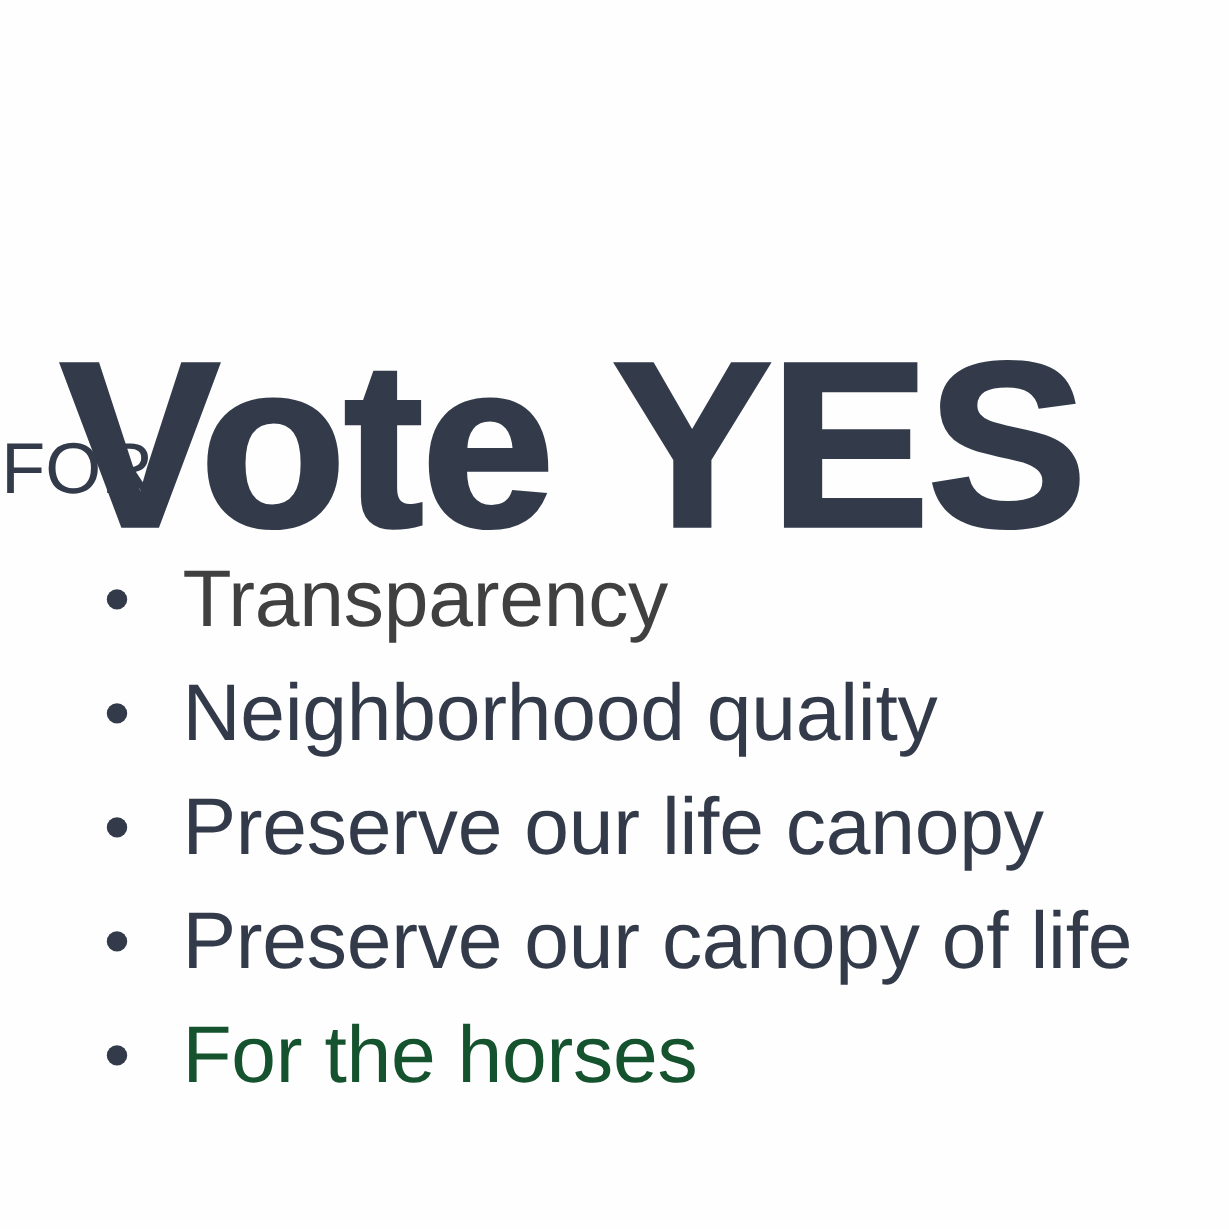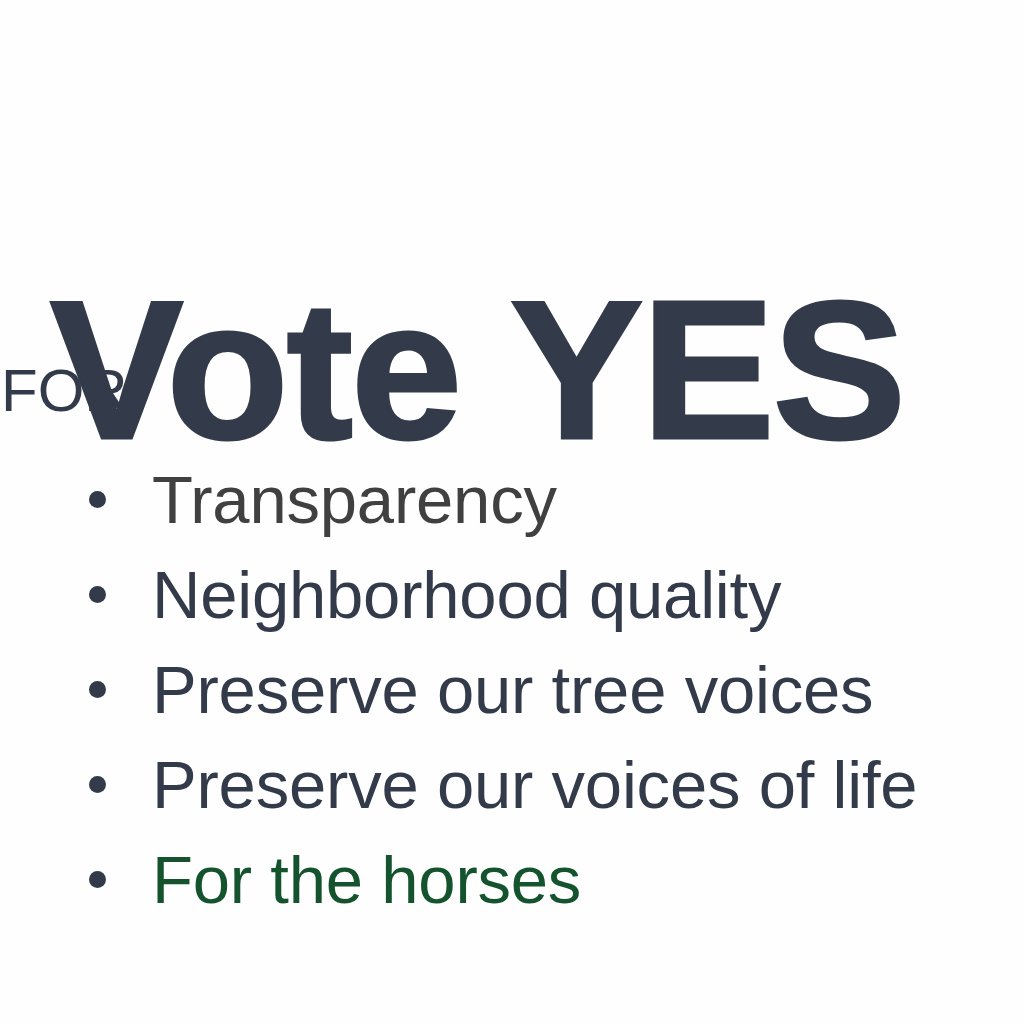--- a/index.html
+++ b/index.html
@@ -112,25 +112,25 @@
     <li style="color: #404040;">
       <span class="dot" style="background: rgb(51, 59, 74);"></span>
       <span class="txt">Transparency</span>
     </li>
     <li style="color: rgb(51, 59, 74);">
       <span class="dot" style="background: rgb(51, 59, 74);"></span>
       <span class="txt">Neighborhood quality</span>
     </li>
     <li style="color: rgb(51, 59, 74);">
       <span class="dot" style="background: rgb(51, 59, 74);"></span>
-      <span class="txt">Preserve our tree voices</span>
+      <span class="txt">Preserve our life canopy</span>
     </li>
     <li style="color: rgb(51, 59, 74);">
       <span class="dot" style="background: rgb(51, 59, 74);"></span>
-      <span class="txt">Preserve our voices of life</span>
+      <span class="txt">Preserve our canopy of life</span>
     </li>
     <li style="color: #14532d;">
       <span class="dot" style="background: rgb(51, 59, 74);"></span>
       <span class="txt">For the horses</span>
     </li>
   </ul>
 
 </div>
 
 </body></html>

